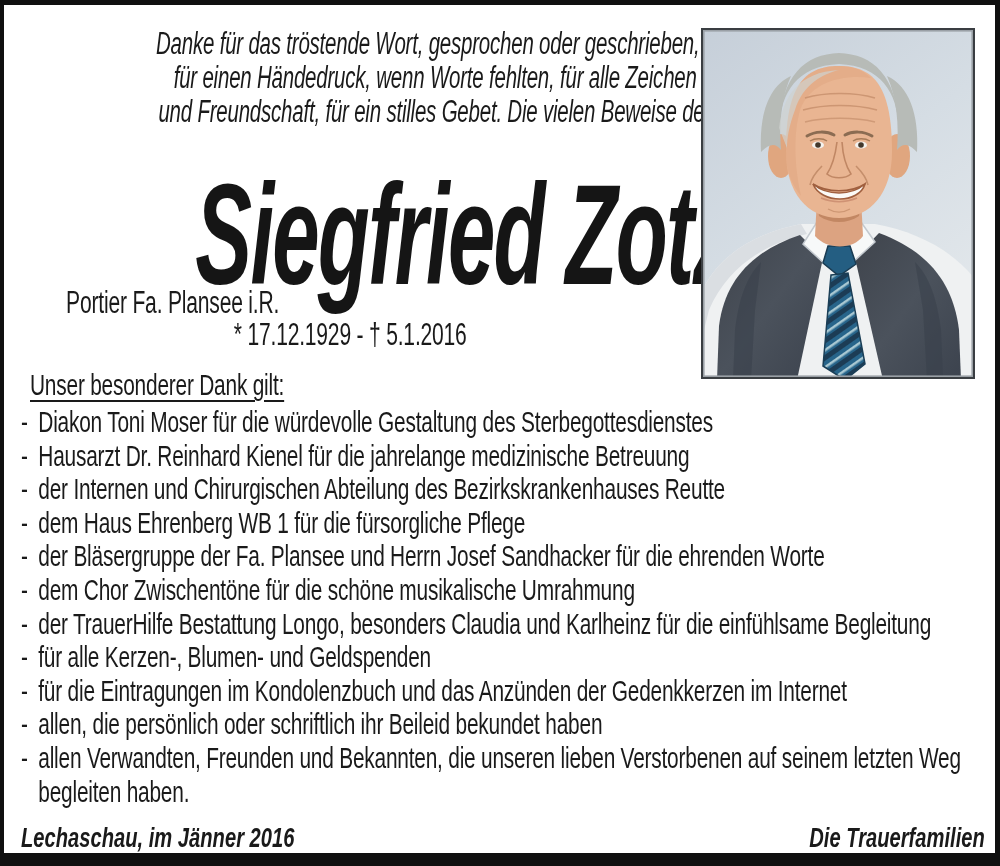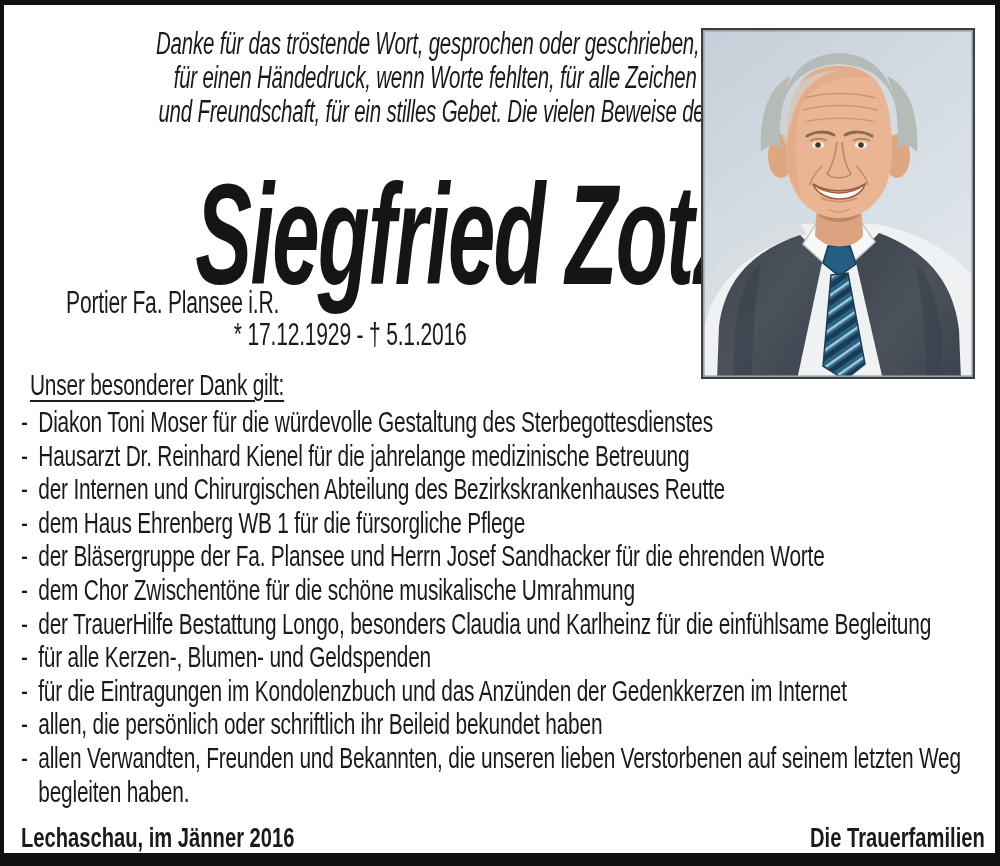--- a/index.html
+++ b/index.html
@@ -51,21 +51,21 @@
   .thanks{
     position:absolute;left:17px;top:401px;
     width:1330px;
     transform:scaleX(0.72);transform-origin:0 0;
     font-size:29px;letter-spacing:-0.3px;
   }
   .item{display:flex;align-items:flex-start;line-height:33.6px;}
   .item .dash{flex:0 0 24px;}
   .item .txt{flex:1 1 auto;}
   
-  .footer{position:absolute;left:0;right:0;top:817px;height:32px;line-height:32px;}
+  .footer{position:absolute;left:0;right:0;top:817px;height:32px;line-height:32px;font-style:italic;}
   .footer .fl{
     position:absolute;left:17px;
     font-size:28px;font-weight:700;
     transform:scaleX(0.72);transform-origin:0 50%;
   }
   .footer .fr{
     position:absolute;right:10px;
     font-size:28px;font-weight:700;
     transform:scaleX(0.72);transform-origin:100% 50%;
   }

